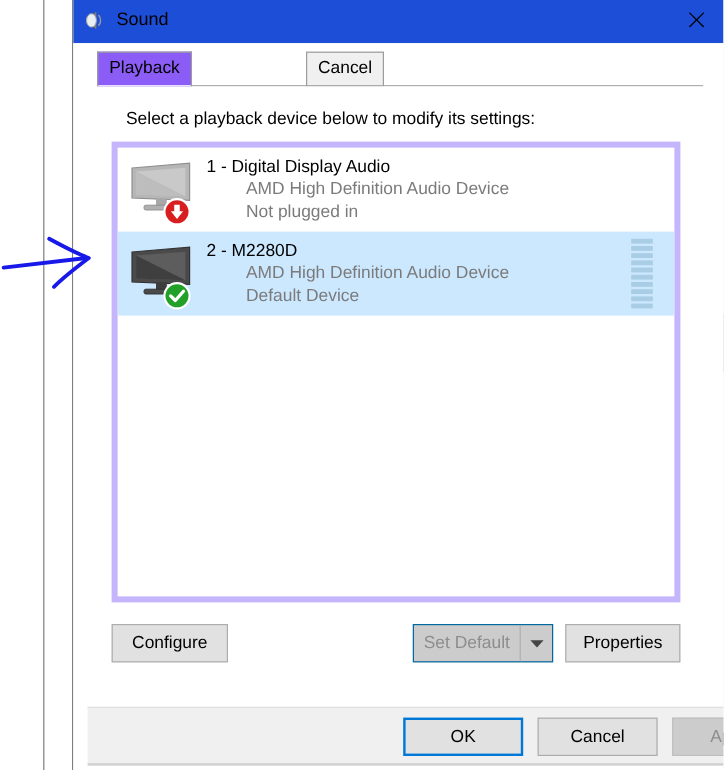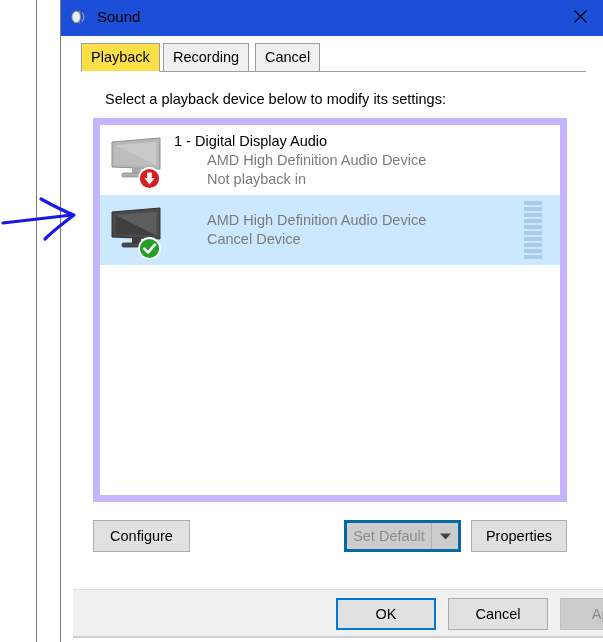--- a/index.html
+++ b/index.html
@@ -132,21 +132,21 @@
     padding: 0 9px;
     font-size: 14.5px;
     color: #000000;
     line-height: 27px;
     background: #f0f0f0;
     border: 1px solid #9c9c9c;
     cursor: pointer;
     white-space: nowrap;
   }
   .tab.active {
-    background: #fde047;
+    background: #8b5cf6;
     border-bottom-color: #ffffff;
     z-index: 3;
   }
 
   
   .dialog-body {
     position: absolute;
     left: 0;
     top: 72px;
     width: 543px;
@@ -164,21 +164,21 @@
   }
 
   
   .device-list {
     position: absolute;
     left: 32px;
     top: 46px;
     width: 474px;
     height: 384px;
     box-sizing: border-box;
-    border: 7px solid #c4b5fd;
+    border: 5px solid #c4b5fd;
     background: #ffffff;
     overflow: hidden;
   }
   .device-row {
     position: relative;
     height: 70px;
     display: flex;
     align-items: center;
     padding-left: 8px;
     cursor: pointer;
@@ -270,21 +270,21 @@
   #btn-configure { left: 0; width: 97px; }
   #btn-set-default-group {
     position: absolute;
     left: 251px;
     top: 0;
     width: 117px;
     height: 32px;
     display: flex;
     box-sizing: border-box;
     background: #cccccc;
-    border: 3px solid #0369a1;
+    border: 1px solid #0369a1;
   }
   #btn-set-default {
     flex: 1 1 auto;
     display: flex;
     align-items: center;
     justify-content: center;
     font-size: 14.5px;
     color: #8d8d8d;
     white-space: nowrap;
     cursor: default;
@@ -370,21 +370,20 @@
       <svg width="13" height="13" viewBox="0 0 13 13">
         <line x1="0.5" y1="0.5" x2="12.5" y2="12.5" stroke="#000" stroke-width="1.1"></line>
         <line x1="12.5" y1="0.5" x2="0.5" y2="12.5" stroke="#000" stroke-width="1.1"></line>
       </svg>
     </div>
   </div>
 
   <div class="tabstrip">
     <div class="tabstrip-line"></div>
     <div class="tab active" style="left:20px;">Playback</div>
-    <div class="tab" style="left:102px;">Recording</div>
     <div class="tab" style="left:194px;">Cancel</div>
   </div>
 
   <div class="dialog-body">
 
     <div class="instruction">Select a playback device below to modify its settings:</div>
 
     <div class="device-list">
 
       <div class="device-row">
@@ -400,21 +399,21 @@
             <svg width="25" height="25" viewBox="0 0 25 25">
               <circle cx="12.5" cy="12.5" r="11.4" fill="#ffffff"></circle>
               <circle cx="12.5" cy="12.5" r="9.6" fill="#d81f1f"></circle>
               <path d="M12.5 18.6 L7.4 12.1 L10.2 12.1 L10.2 6.6 L14.8 6.6 L14.8 12.1 L17.6 12.1 Z" fill="#ffffff"></path>
             </svg>
           </span>
         </div>
         <div class="device-text">
           <div class="device-name">1 - Digital Display Audio</div>
           <div class="device-desc">AMD High Definition Audio Device</div>
-          <div class="device-status">Not playback in</div>
+          <div class="device-status">Not plugged in</div>
         </div>
       </div>
 
       <div class="device-row selected">
         <div class="device-icon-wrap">
           <svg width="58" height="50" viewBox="0 0 58 50">
             <path d="M4 6 L52 2 L52 33 L4 31 Z" fill="#4a4a4a" stroke="#333333" stroke-width="1"></path>
             <path d="M7.5 9 L48.5 5.8 L48.5 29.5 L7.5 28 Z" fill="#5d5d5d"></path>
             <path d="M7.5 9 L48.5 29.5 L7.5 28 Z" fill="#3f3f3f"></path>
             <rect x="24" y="31" width="9" height="7" fill="#3d3d3d"></rect>
@@ -422,22 +421,23 @@
           </svg>
           <span class="badge">
             <svg width="25" height="25" viewBox="0 0 25 25">
               <circle cx="12.5" cy="12.5" r="11.4" fill="#ffffff"></circle>
               <circle cx="12.5" cy="12.5" r="9.6" fill="#22a02a"></circle>
               <path d="M7.2 12.6 L11.1 16.4 L17.9 8.7" fill="none" stroke="#ffffff" stroke-width="2.7" stroke-linecap="round" stroke-linejoin="round"></path>
             </svg>
           </span>
         </div>
         <div class="device-text">
+          <div class="device-name">2 - M2280D</div>
           <div class="device-desc">AMD High Definition Audio Device</div>
-          <div class="device-status">Cancel Device</div>
+          <div class="device-status">Default Device</div>
         </div>
         <div class="vu-meter">
           <div class="vu-seg"></div>
           <div class="vu-seg"></div>
           <div class="vu-seg"></div>
           <div class="vu-seg"></div>
           <div class="vu-seg"></div>
           <div class="vu-seg"></div>
           <div class="vu-seg"></div>
           <div class="vu-seg"></div>

